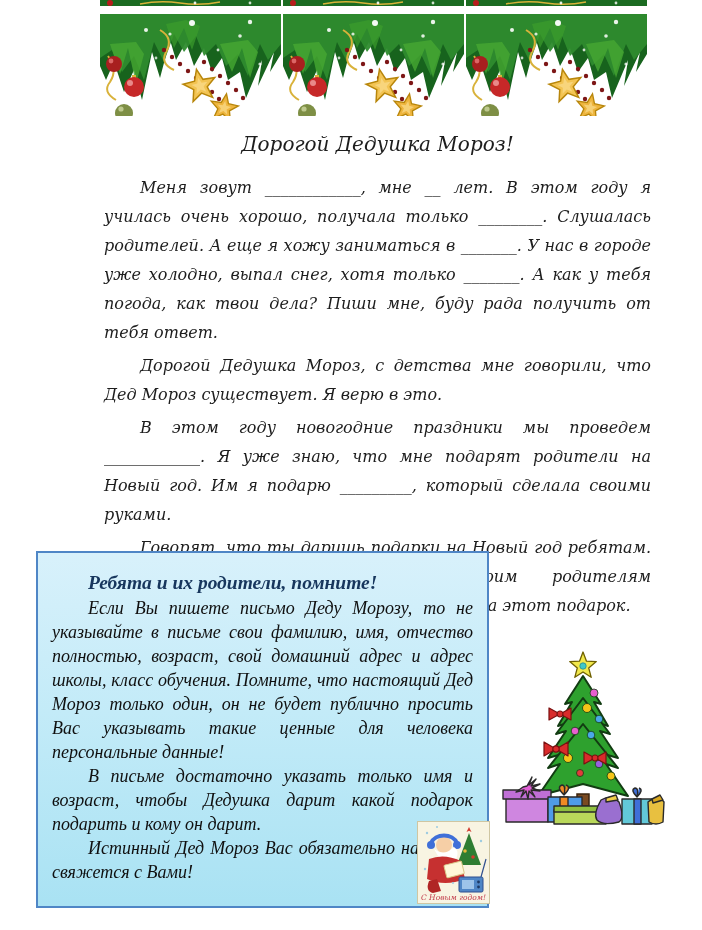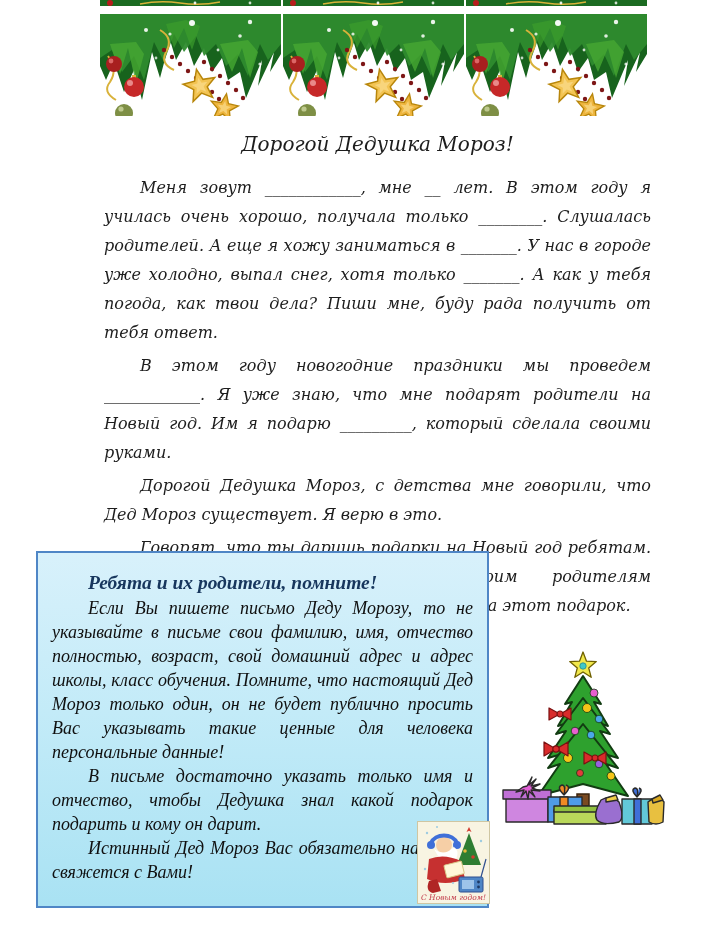--- a/index.html
+++ b/index.html
@@ -129,30 +129,30 @@
     </defs>
     <use href="#garland-tile" x="0"></use>
     <use href="#garland-tile" x="183"></use>
     <use href="#garland-tile" x="366"></use>
   </svg>
 
   <div class="letter-title">Дорогой Дедушка Мороз!</div>
 
   <div class="letter-body">
     <p>Меня зовут ____________, мне __ лет. В этом году я училась очень хорошо, получала только ________. Слушалась родителей. А еще я хожу заниматься в _______. У нас в городе уже холодно, выпал снег, хотя только _______. А как у тебя погода, как твои дела? Пиши мне, буду рада получить от тебя ответ.</p>
+    <p>Дорогой Дедушка Мороз, с детства мне говорили, что Дед Мороз существует. Я верю в это.</p>
     <p>В этом году новогодние праздники мы проведем ____________. Я уже знаю, что мне подарят родители на Новый год. Им я подарю _________, который сделала своими руками.</p>
-    <p>Дорогой Дедушка Мороз, с детства мне говорили, что Дед Мороз существует. Я верю в это.</p>
     <p>Говорят, что ты даришь подарки на Новый год ребятам. Подари мне, пожалуйста, и моим родителям _____________________. Буду благодарна тебе за этот подарок.</p>
     <p class="salute">Спасибо!</p>
   </div>
 
   <div class="notice-box">
     <p class="notice-title">Ребята и их родители, помните!</p>
     <p>Если Вы пишете письмо Деду Морозу, то не указывайте в письме свои фамилию, имя, отчество полностью, возраст, свой домашний адрес и адрес школы, класс обучения. Помните, что настоящий Дед Мороз только один, он не будет публично просить Вас указывать такие ценные для человека персональные данные!</p>
-    <p>В письме достаточно указать только имя и отчество, чтобы Дедушка знал какой подарок подарить и кому он дарит.</p>
+    <p>В письме достаточно указать только имя и возраст, чтобы Дедушка дарит какой подарок подарить и кому он дарит.</p>
     <p>Истинный Дед Мороз Вас обязательно найдет и свяжется с Вами!</p>
   </div>
 
   <svg class="tree" width="170" height="182" viewBox="0 0 170 182" aria-hidden="true">
 
     <g transform="translate(85,20)">
       <polygon points="0,-14 3.5,-4.8 13.3,-4.4 5.7,1.9 8.2,11.3 0,6 -8.2,11.3 -5.7,1.9 -13.3,-4.4 -3.5,-4.8" fill="#f2e84b" stroke="#6f6000" stroke-width="1.3" stroke-linejoin="round"></polygon>
       <circle r="3.2" fill="#3fc8c8" stroke="#2a8a8a" stroke-width="0.8"></circle>
     </g>
 

